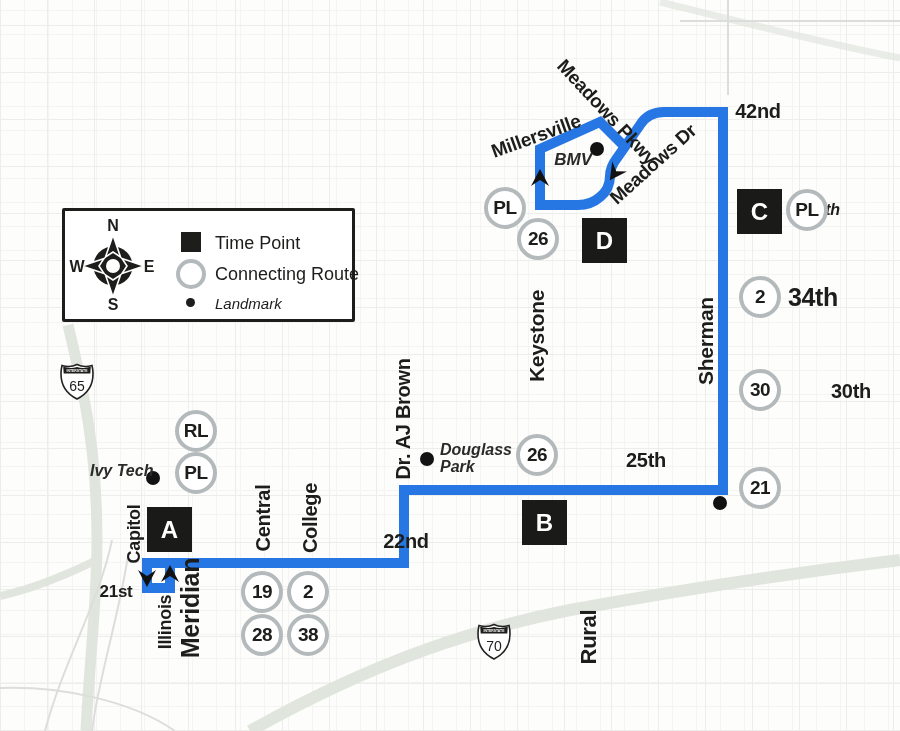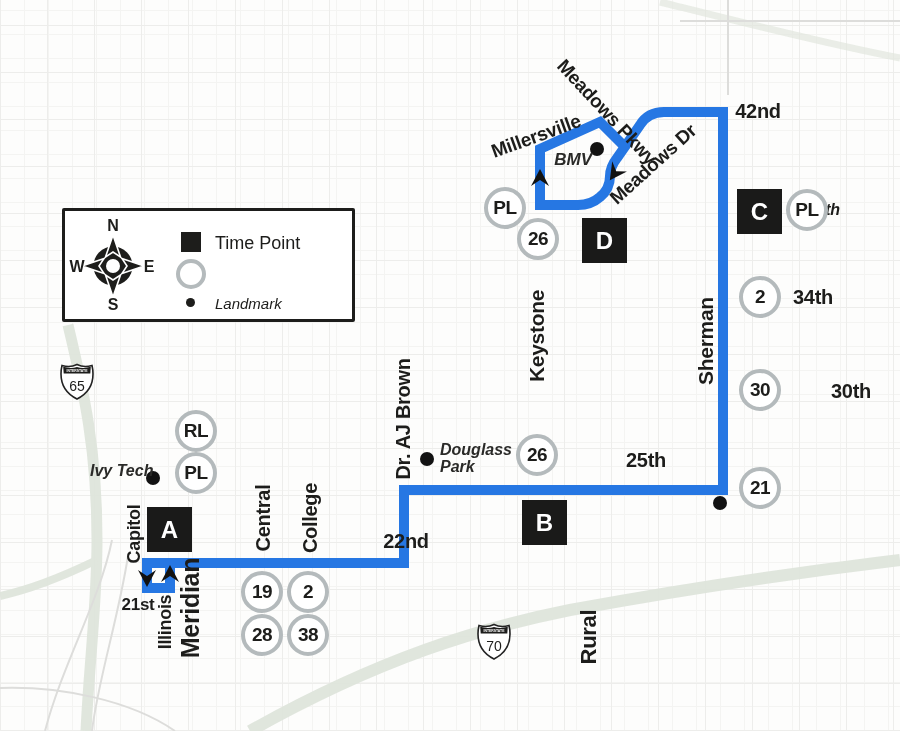--- a/index.html
+++ b/index.html
@@ -90,25 +90,25 @@
   </svg>
   <svg width="34" height="38" viewBox="0 0 34 38" style="left:477px;top:622px;">
     <path d="M17,2.5 C21,4.5 27,5 32,3.5 C32.6,6 33,9 33,12 C33,24 26,32.5 17,37 C8,32.5 1,24 1,12 C1,9 1.4,6 2,3.5 C7,5 13,4.5 17,2.5 Z" fill="#ffffff" stroke="#222222" stroke-width="1.6"></path>
     <path d="M3.2,4.8 C8,6.2 13,6.4 17,5 C21,6.4 26,6.2 30.8,4.8 L30.3,11.6 L3.7,11.6 Z" fill="#1d1d1b"></path>
     <text x="17" y="9.6" font-size="3.4" fill="#ffffff" text-anchor="middle" font-weight="700">INTERSTATE</text>
     <text x="17" y="28.5" font-size="14" fill="#1d1d1b" text-anchor="middle" font-weight="400">70</text>
   </svg>
 
   <div class="lbl" style="left:758px;top:111px;font-size:20px;">42nd</div>
   <div class="lbl" style="left:824px;top:210px;font-size:16px;font-style:italic;">38th</div>
-  <div class="lbl" style="left:813px;top:297px;font-size:20px;">34th</div>
+  <div class="lbl" style="left:813px;top:297px;font-size:25px;">34th</div>
   <div class="lbl" style="left:813px;top:391px;font-size:20px;margin-left:38px;">30th</div>
   <div class="lbl" style="left:646px;top:460px;font-size:20px;">25th</div>
   <div class="lbl" style="left:358px;top:541px;font-size:20px;margin-left:48px;">22nd</div>
-  <div class="lbl" style="left:138px;top:591px;font-size:17px;margin-top:13px;">21st</div>
+  <div class="lbl" style="left:116px;top:591px;font-size:17px;">21st</div>
 
   <div class="lbl" style="left:536px;top:136px;font-size:19px;transform:translate(-50%,-50%) rotate(-20deg);">Millersville</div>
   <div class="lbl" style="left:607px;top:112px;font-size:19px;transform:translate(-50%,-50%) rotate(47deg);">Meadows Pkwy</div>
   <div class="lbl" style="left:653px;top:164px;font-size:19px;transform:translate(-50%,-50%) rotate(-42deg);">Meadows Dr</div>
 
   <div class="lbl vert" style="left:536px;top:336px;font-size:21px;">Keystone</div>
   <div class="lbl vert" style="left:705px;top:341px;font-size:21px;">Sherman</div>
   <div class="lbl vert" style="left:403px;top:419px;font-size:20px;">Dr. AJ Brown</div>
   <div class="lbl vert" style="left:263px;top:518px;font-size:20px;">Central</div>
   <div class="lbl vert" style="left:310px;top:518px;font-size:20px;">College</div>
@@ -156,17 +156,18 @@
       <g font-size="16" font-weight="700" fill="#1d1d1b" text-anchor="middle">
         <text x="0" y="-35">N</text>
         <text x="-36" y="6">W</text>
         <text x="36" y="6">E</text>
         <text x="0" y="44">S</text>
       </g>
     </svg>
     <div class="legend-swatch-square"></div>
     <div class="legend-label" style="top:22px;">Time Point</div>
     <div class="legend-swatch-ring"></div>
+    <div class="legend-label" style="top:53px;">Connecting Route</div>
     <div class="legend-swatch-dot"></div>
     <div class="legend-label" style="top:83px;font-style:italic;font-weight:400;font-size:15px;">Landmark</div>
   </div>
 
 </div>
 
 </body></html>

